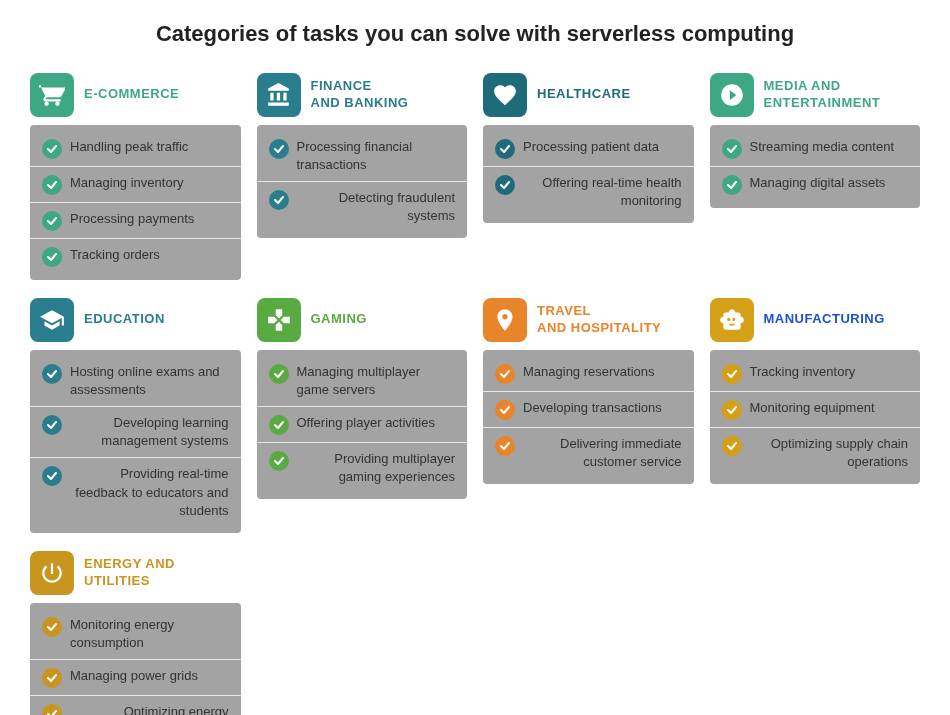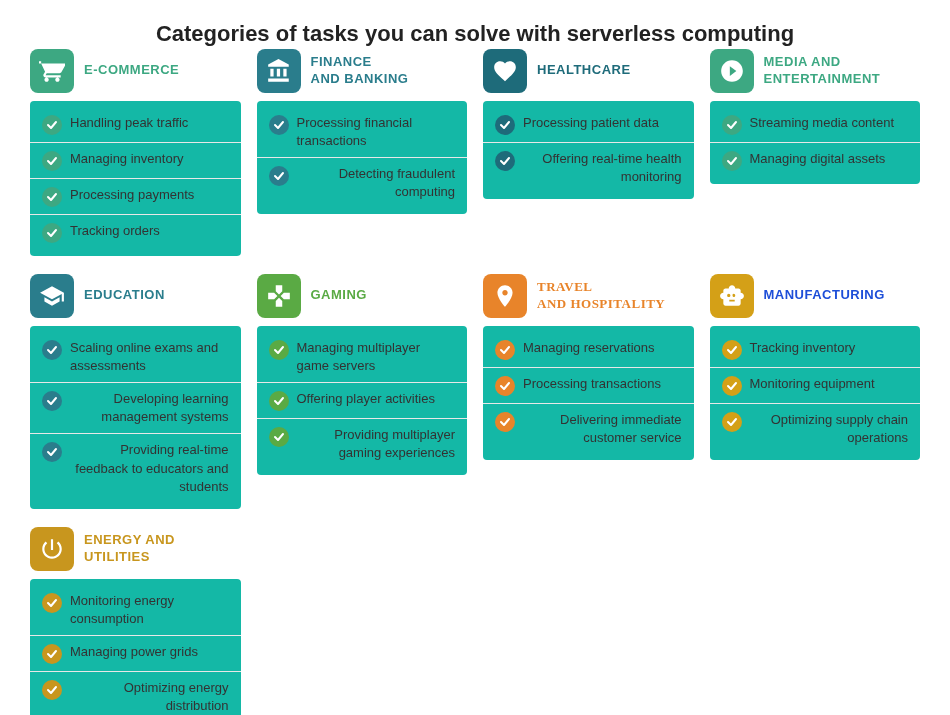--- a/index.html
+++ b/index.html
@@ -8,20 +8,21 @@
       background: #fff;
       width: 950px;
       min-height: 715px;
       padding: 20px 30px 30px;
     }
     h1 {
       text-align: center;
       font-size: 22px;
       font-weight: 800;
       color: #222;
+      margin-bottom: 24px;
       line-height: 1.3;
     }
     .grid {
       display: grid;
       grid-template-columns: repeat(4, 1fr);
       gap: 18px 16px;
     }
     .category-card {
       background: #fff;
       border-radius: 4px;
@@ -47,21 +48,21 @@
       fill: white;
     }
     .category-title {
       font-size: 13px;
       font-weight: 800;
       letter-spacing: 0.5px;
       line-height: 1.3;
       text-transform: uppercase;
     }
     .items-list {
-      background: #14b8a6;
+      background: #a3a3a3;
       border-radius: 4px;
       padding: 6px 0;
     }
     .list-item {
       display: flex;
       align-items: flex-start;
       gap: 8px;
       padding: 7px 12px;
       font-size: 13px;
       color: #333;
@@ -104,21 +105,21 @@
 
     .dark-teal .icon-box { background: #1e6b7a; }
     .dark-teal .category-title { color: #1e6b7a; }
     .dark-teal .check-icon { background: #1e6b7a; }
 
     .gaming-green .icon-box { background: #5aaa44; }
     .gaming-green .category-title { color: #5aaa44; }
     .gaming-green .check-icon { background: #5aaa44; }
 
     .orange .icon-box { background: #e8842a; }
-    .orange .category-title { color: #e8842a; font-family: Liberation Serif, serif; }
+    .orange .category-title { color: #e8842a; }
     .orange .check-icon { background: #e8842a; }
 
     .yellow .icon-box { background: #d4a017; }
     .yellow .category-title { color: #1d4ed8; }
     .yellow .check-icon { background: #d4a017; }
 
     .gold .icon-box { background: #c8961e; }
     .gold .category-title { color: #c8961e; }
     .gold .check-icon { background: #c8961e; }
   </style>
@@ -196,21 +197,21 @@
           </div>
       <span>Processing financial transactions</span>
     </div>
 
     <div class="list-item">
       <div class="check-icon">
             <svg viewBox="0 0 12 12">
               <polyline points="2,6 5,9 10,3" stroke="white" stroke-width="2" fill="none" stroke-linecap="round" stroke-linejoin="round"></polyline>
             </svg>
           </div>
-      <span>Detecting fraudulent computing</span>
+      <span>Detecting fraudulent systems</span>
     </div>
 
     </div>
   </div>
     <div class="category-card dark-teal">
     <div class="category-header">
       <div class="icon-box">
         <svg viewBox="0 0 24 24">
             <path d="M12 21.35l-1.45-1.32C5.4 15.36 2 12.28 2 8.5 2 5.42 4.42 3 7.5 3c1.74 0 3.41.81 4.5 2.09C13.09 3.81 14.76 3 16.5 3 19.58 3 22 5.42 22 8.5c0 3.78-3.4 6.86-8.55 11.54L12 21.35zM12 8v2M12 10v2M11 11h2"></path>
           </svg>
@@ -281,21 +282,21 @@
       <div class="category-title">EDUCATION</div>
     </div>
     <div class="items-list">
 
     <div class="list-item">
       <div class="check-icon">
             <svg viewBox="0 0 12 12">
               <polyline points="2,6 5,9 10,3" stroke="white" stroke-width="2" fill="none" stroke-linecap="round" stroke-linejoin="round"></polyline>
             </svg>
           </div>
-      <span>Scaling online exams and assessments</span>
+      <span>Hosting online exams and assessments</span>
     </div>
 
     <div class="list-item">
       <div class="check-icon">
             <svg viewBox="0 0 12 12">
               <polyline points="2,6 5,9 10,3" stroke="white" stroke-width="2" fill="none" stroke-linecap="round" stroke-linejoin="round"></polyline>
             </svg>
           </div>
       <span>Developing learning management systems</span>
     </div>
@@ -370,21 +371,21 @@
           </div>
       <span>Managing reservations</span>
     </div>
 
     <div class="list-item">
       <div class="check-icon">
             <svg viewBox="0 0 12 12">
               <polyline points="2,6 5,9 10,3" stroke="white" stroke-width="2" fill="none" stroke-linecap="round" stroke-linejoin="round"></polyline>
             </svg>
           </div>
-      <span>Processing transactions</span>
+      <span>Developing transactions</span>
     </div>
 
     <div class="list-item">
       <div class="check-icon">
             <svg viewBox="0 0 12 12">
               <polyline points="2,6 5,9 10,3" stroke="white" stroke-width="2" fill="none" stroke-linecap="round" stroke-linejoin="round"></polyline>
             </svg>
           </div>
       <span>Delivering immediate customer service</span>
     </div>

